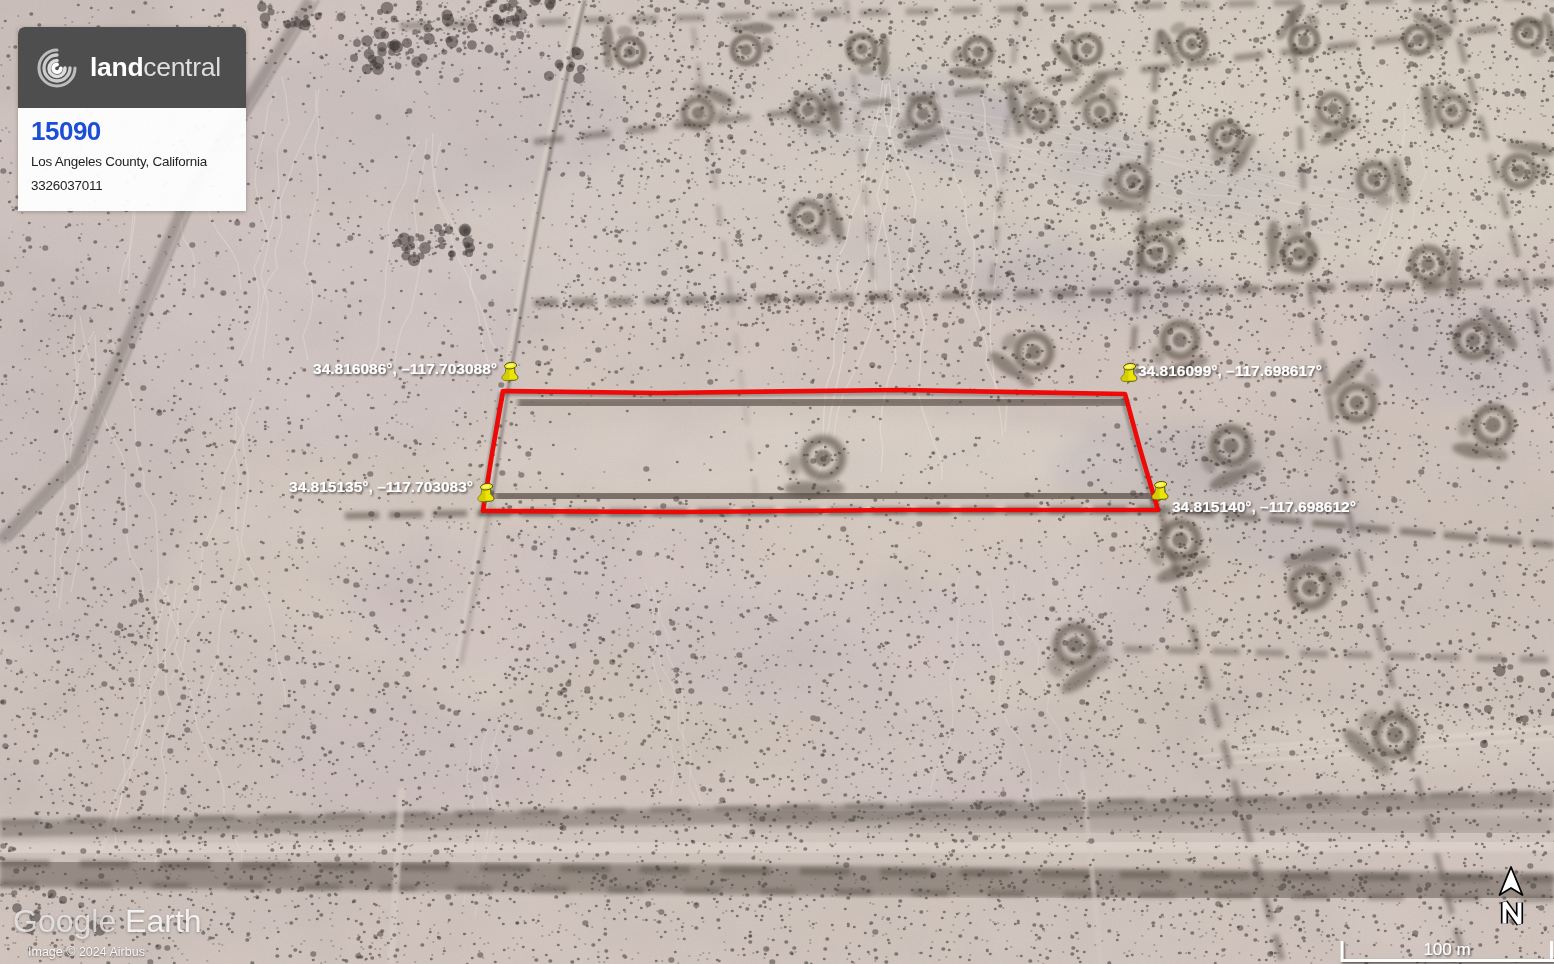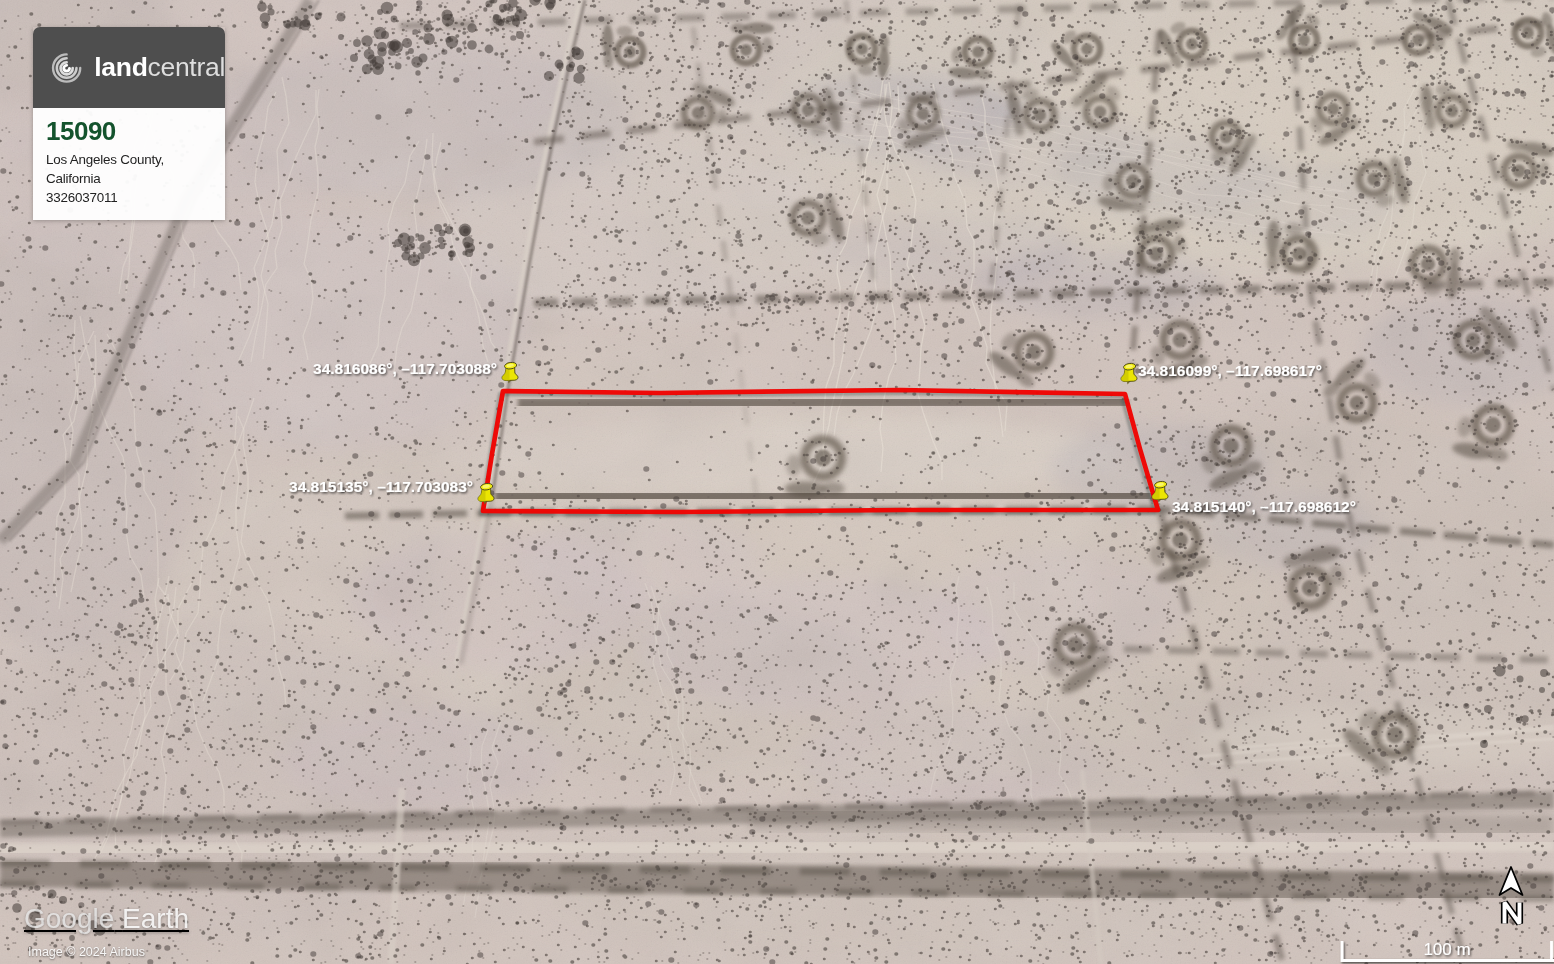--- a/index.html
+++ b/index.html
@@ -1,22 +1,22 @@
 <!DOCTYPE html>
 <html><head><meta charset="utf-8"><style>
 html,body{margin:0;padding:0;}
 body{width:1554px;height:964px;position:relative;overflow:hidden;background:#d1c3be;font-family:"Liberation Sans",sans-serif;}
-.card{position:absolute;left:33px;top:27px;width:192px;box-shadow:0 1px 4px rgba(0,0,0,0.25);}
+.card{position:absolute;left:18px;top:27px;width:228px;box-shadow:0 1px 4px rgba(0,0,0,0.25);}
 .card-head{background:#4e4e4e;border-radius:7px 7px 0 0;height:81px;display:flex;align-items:center;padding-left:17px;}
 .card-body{background:rgba(255,255,255,0.95);padding:6px 12px 13px 13px;}
-.pid{font-size:26px;font-weight:700;color:#14532d;letter-spacing:-0.5px;margin:2px 0 3px 0;}
-.ploc{font-size:13.4px;color:#222;line-height:19px;letter-spacing:-0.2px;}
+.pid{font-size:26px;font-weight:700;color:#1d4ed8;letter-spacing:-0.5px;margin:2px 0 3px 0;}
+.ploc{font-size:13.4px;color:#222;line-height:24px;letter-spacing:-0.2px;}
 .lc-land{font-weight:700;color:#fff;font-size:26.5px;letter-spacing:-0.3px;}
 .lc-central{font-weight:400;color:#dedede;font-size:26.5px;letter-spacing:-0.3px;}
-.ge{position:absolute;left:24px;top:903px;font-size:28px;letter-spacing:0px;text-shadow:0 1px 3px rgba(0,0,0,0.3);text-decoration:underline;}
+.ge{position:absolute;left:13px;top:903px;font-size:32px;letter-spacing:0px;text-shadow:0 1px 3px rgba(0,0,0,0.3);}
 .ge .g1{color:rgba(238,238,238,0.8);}
 .ge .g2{color:rgba(255,255,255,0.85);}
 .airbus{position:absolute;left:6px;top:945px;font-size:12.5px;color:rgba(255,255,255,0.92);text-shadow:0 1px 2px rgba(0,0,0,0.5);padding-left:22px;}
 </style></head>
 <body>
 <svg width="1554" height="964" viewBox="0 0 1554 964" xmlns="http://www.w3.org/2000/svg" style="position:absolute;top:0;left:0">
 <defs>
 <filter id="blur1" x="-60%" y="-60%" width="220%" height="220%">
         <feGaussianBlur stdDeviation="1.1"></feGaussianBlur>
       </filter>

